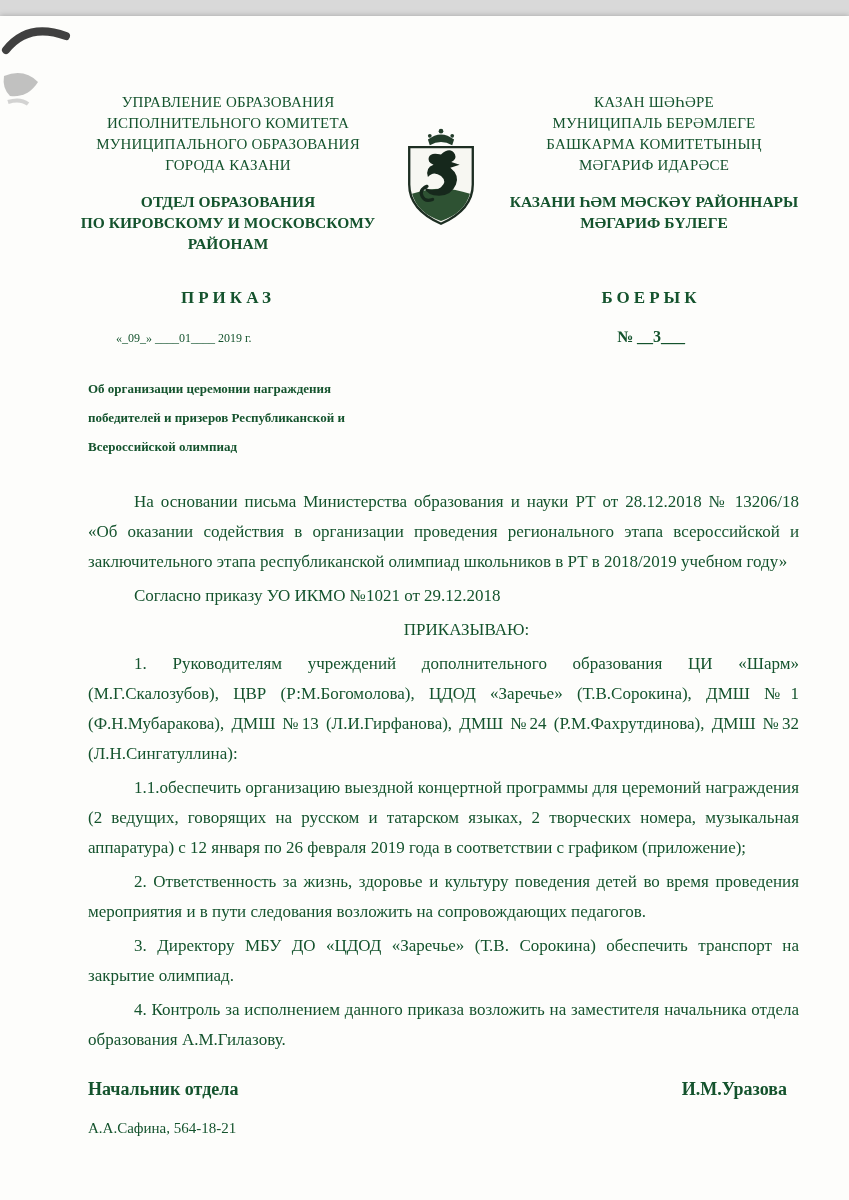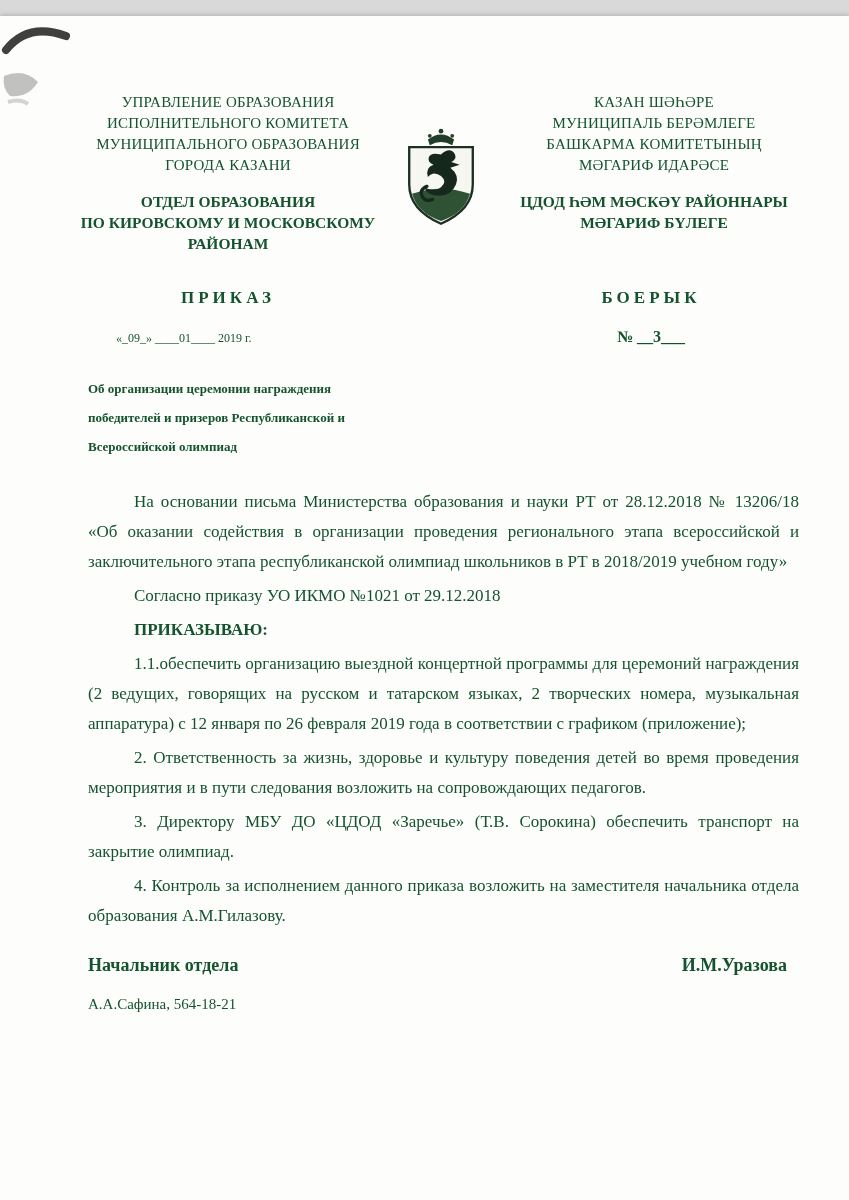--- a/index.html
+++ b/index.html
@@ -36,21 +36,21 @@
 
   .body-text { margin:26px 50px 0 88px; }
   .body-text p {
     margin:0 0 4px 0;
     font-size:17px;
     line-height:30px;
     text-align:justify;
     text-indent:46px;
   }
   .body-text p.no-justify { text-align:left; }
-  .body-text p.bold { font-weight:bold; }
+  .body-text p.bold { font-weight:normal;text-align:center; }
 
   .sig-row {
     display:flex; justify-content:space-between; align-items:baseline;
     margin:24px 62px 0 88px;
     font-weight:bold; font-size:18px;
   }
   .footer-line { margin:20px 0 0 88px; font-size:15px; }
 </style>
 </head>
 <body>
@@ -95,21 +95,21 @@
     </div>
 
     <div>
       <div class="org-block">
         <div>КАЗАН ШӘҺӘРЕ</div>
         <div>МУНИЦИПАЛЬ БЕРӘМЛЕГЕ</div>
         <div>БАШКАРМА КОМИТЕТЫНЫҢ</div>
         <div>МӘГАРИФ ИДАРӘСЕ</div>
       </div>
       <div class="dept-block">
-        <div>ЦДОД ҺӘМ МӘСКӘҮ РАЙОННАРЫ</div>
+        <div>КАЗАНИ ҺӘМ МӘСКӘҮ РАЙОННАРЫ</div>
         <div>МӘГАРИФ БҮЛЕГЕ</div>
       </div>
     </div>
   </div>
 
   <div class="hdr-grid order-row">
     <div class="order-title">ПРИКАЗ</div>
     <div></div>
     <div class="order-title">БОЕРЫК</div>
   </div>
@@ -123,20 +123,21 @@
   <div class="subject">
     <div>Об организации церемонии награждения</div>
     <div>победителей и призеров Республиканской и</div>
     <div>Всероссийской олимпиад</div>
   </div>
 
   <div class="body-text">
     <p>На основании письма Министерства образования и науки РТ от 28.12.2018 № 13206/18 «Об оказании содействия в организации проведения регионального этапа всероссийской и заключительного этапа республиканской олимпиад школьников в РТ в 2018/2019 учебном году»</p>
     <p class="no-justify">Согласно приказу УО ИКМО №1021 от 29.12.2018</p>
     <p class="no-justify bold">ПРИКАЗЫВАЮ:</p>
+    <p>1. Руководителям учреждений дополнительного образования ЦИ «Шарм» (М.Г.Скалозубов), ЦВР (Р:М.Богомолова), ЦДОД «Заречье» (Т.В.Сорокина), ДМШ №1 (Ф.Н.Мубаракова), ДМШ №13 (Л.И.Гирфанова), ДМШ №24 (Р.М.Фахрутдинова), ДМШ №32 (Л.Н.Сингатуллина):</p>
     <p>1.1.обеспечить организацию выездной концертной программы для церемоний награждения (2 ведущих, говорящих на русском и татарском языках, 2 творческих номера, музыкальная аппаратура) с 12 января по 26 февраля 2019 года в соответствии с графиком (приложение);</p>
     <p>2. Ответственность за жизнь, здоровье и культуру поведения детей во время проведения мероприятия и в пути следования возложить на сопровождающих педагогов.</p>
     <p>3. Директору МБУ ДО «ЦДОД «Заречье» (Т.В. Сорокина) обеспечить транспорт на закрытие олимпиад.</p>
     <p>4. Контроль за исполнением данного приказа возложить на заместителя начальника отдела образования А.М.Гилазову.</p>
   </div>
 
   <div class="sig-row">
     <span>Начальник отдела</span>
     <span>И.М.Уразова</span>
   </div>

